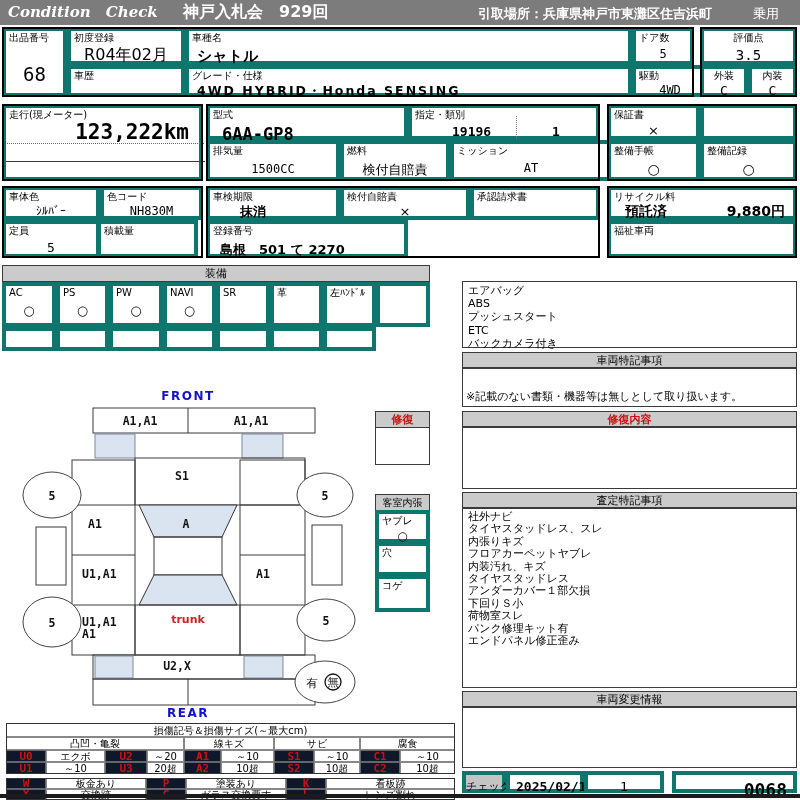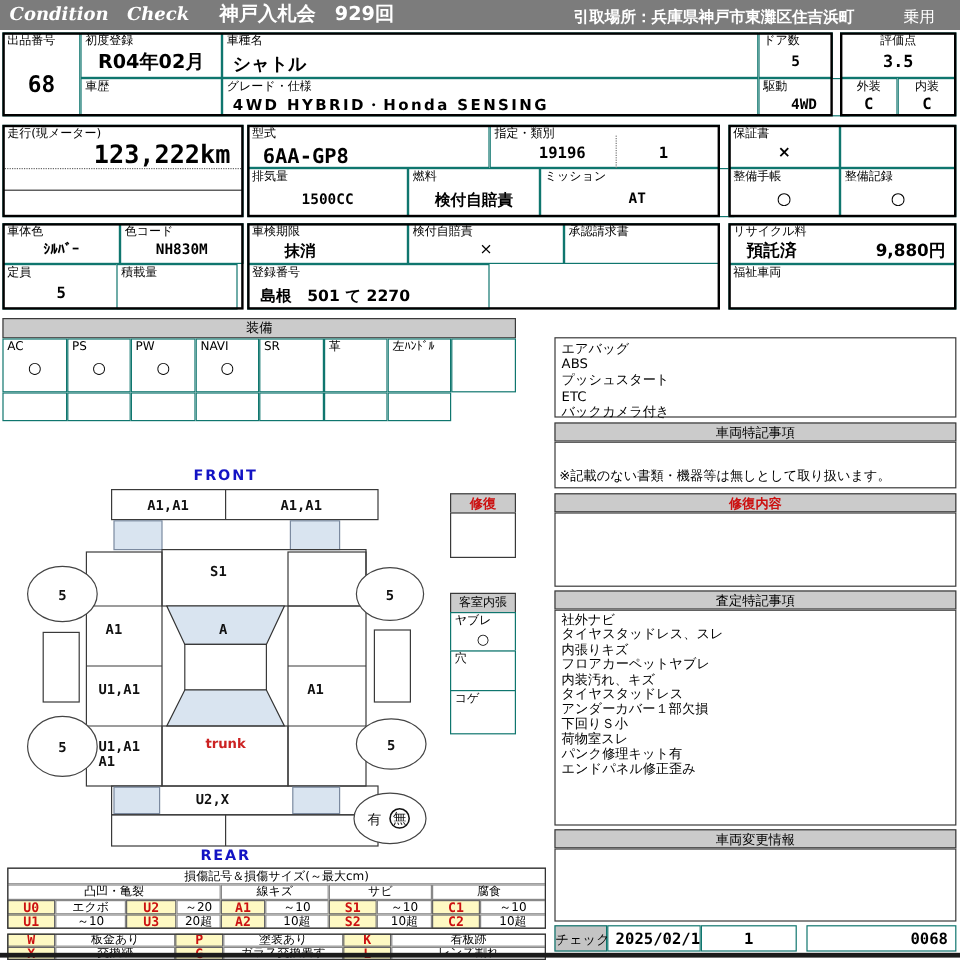--- a/index.html
+++ b/index.html
@@ -1,33 +1,33 @@
 <!DOCTYPE html>
 <html><head>
 <meta charset="utf-8">
 <style>
   html,body{margin:0;padding:0;background:#fff}
   #sheet{position:relative;width:800px;height:800px;background:#fff;overflow:hidden;
          font-family:"DejaVu Sans","Liberation Sans",sans-serif;color:#000}
   .a{position:absolute;box-sizing:border-box}
-  .cell{position:absolute;box-sizing:border-box;border:1px solid #0f766e;background:#fff}
+  .cell{position:absolute;box-sizing:border-box;border:4px solid #0f766e;background:#fff}
   .lbl{position:absolute;top:1px;left:3px;font-size:10px;line-height:11px;white-space:nowrap}
   .lblc{position:absolute;top:1px;left:0;right:0;text-align:center;font-size:10px;line-height:11px}
   .v{position:absolute;font-weight:bold;white-space:nowrap}
-  .vc{position:absolute;left:0;right:0;text-align:center;font-weight:bold;white-space:nowrap}
+  .vc{position:absolute;left:0;right:0;text-align:center;font-weight:normal;white-space:nowrap}
   .mono{font-family:"DejaVu Sans Mono","Liberation Mono",monospace}
   .hdr{position:absolute;box-sizing:border-box;border:1px solid #3a3a3a;background:#cbcbcb;
        font-size:11px;text-align:center;line-height:15px;white-space:nowrap}
   .bx{position:absolute;box-sizing:border-box;border:1px solid #3a3a3a;background:#fff}
   .outline{position:absolute;box-sizing:border-box;border:2px solid #000;pointer-events:none;background:transparent}
   .red{color:#cc1111}
   .gray{background:#c4c4c4}
   .lcell{position:absolute;box-sizing:border-box;border:1px solid #888;background:#fff;
          font-size:10px;text-align:center;overflow:hidden;white-space:nowrap}
-  .lcode{position:absolute;box-sizing:border-box;border:1px solid #666;background:#fef9c3;
+  .lcode{position:absolute;box-sizing:border-box;border:1px solid #666;background:#0f172a;
          color:#cc1111;font-weight:bold;font-size:11px;text-align:center;overflow:hidden;
          font-family:"DejaVu Sans Mono","Liberation Mono",monospace}
   .listline{font-size:11px;line-height:13.2px;padding-left:5px;white-space:nowrap}
   .assline{font-size:11px;line-height:12.4px;padding-left:5px;white-space:nowrap}
   svg text{font-family:"DejaVu Sans Mono","Liberation Mono",monospace;font-weight:bold;font-size:11.5px;fill:#111}
   svg text.jp{font-family:"DejaVu Sans","Liberation Sans",sans-serif;font-weight:normal}
   svg text.blue{fill:#1313c4;font-family:"DejaVu Sans","Liberation Sans",sans-serif;font-weight:bold;font-size:12px;letter-spacing:1.5px}
   svg text.redtxt{fill:#cc2222;font-family:"DejaVu Sans","Liberation Sans",sans-serif;font-size:11px}
 </style>
 </head>
@@ -243,21 +243,21 @@
   <div class="cell gray" style="left:462px;top:771px;width:44px;height:22px">
     <span class="vc" style="top:4px;font-size:11px;font-weight:normal">チェック</span>
   </div>
   <div class="cell" style="left:506px;top:771px;width:78px;height:22px">
     <span class="v mono" style="left:6px;top:4px;font-size:13px">2025/02/10</span>
   </div>
   <div class="cell" style="left:584px;top:771px;width:80px;height:22px">
     <span class="vc mono" style="top:4px;font-size:13px">1</span>
   </div>
   <div class="cell" style="left:672px;top:771px;width:125px;height:22px">
-    <span class="v mono" style="right:6px;top:4px;font-size:13px">0068</span>
+    <span class="v mono" style="right:6px;top:4px;font-size:18px">0068</span>
   </div>
 
   <svg class="a" style="left:0;top:383px" width="460" height="340" viewBox="0 383 460 340" xmlns="http://www.w3.org/2000/svg">
     <g fill="none" stroke="#3a3a3a" stroke-width="1">
 
       <rect x="93" y="408" width="222" height="25"></rect>
       <line x1="188" y1="408" x2="188" y2="433"></line>
 
       <rect x="95" y="434" width="40" height="24" fill="#d9e4f0" stroke="#7b8aa0"></rect>
       <rect x="242" y="434" width="41" height="24" fill="#d9e4f0" stroke="#7b8aa0"></rect>

